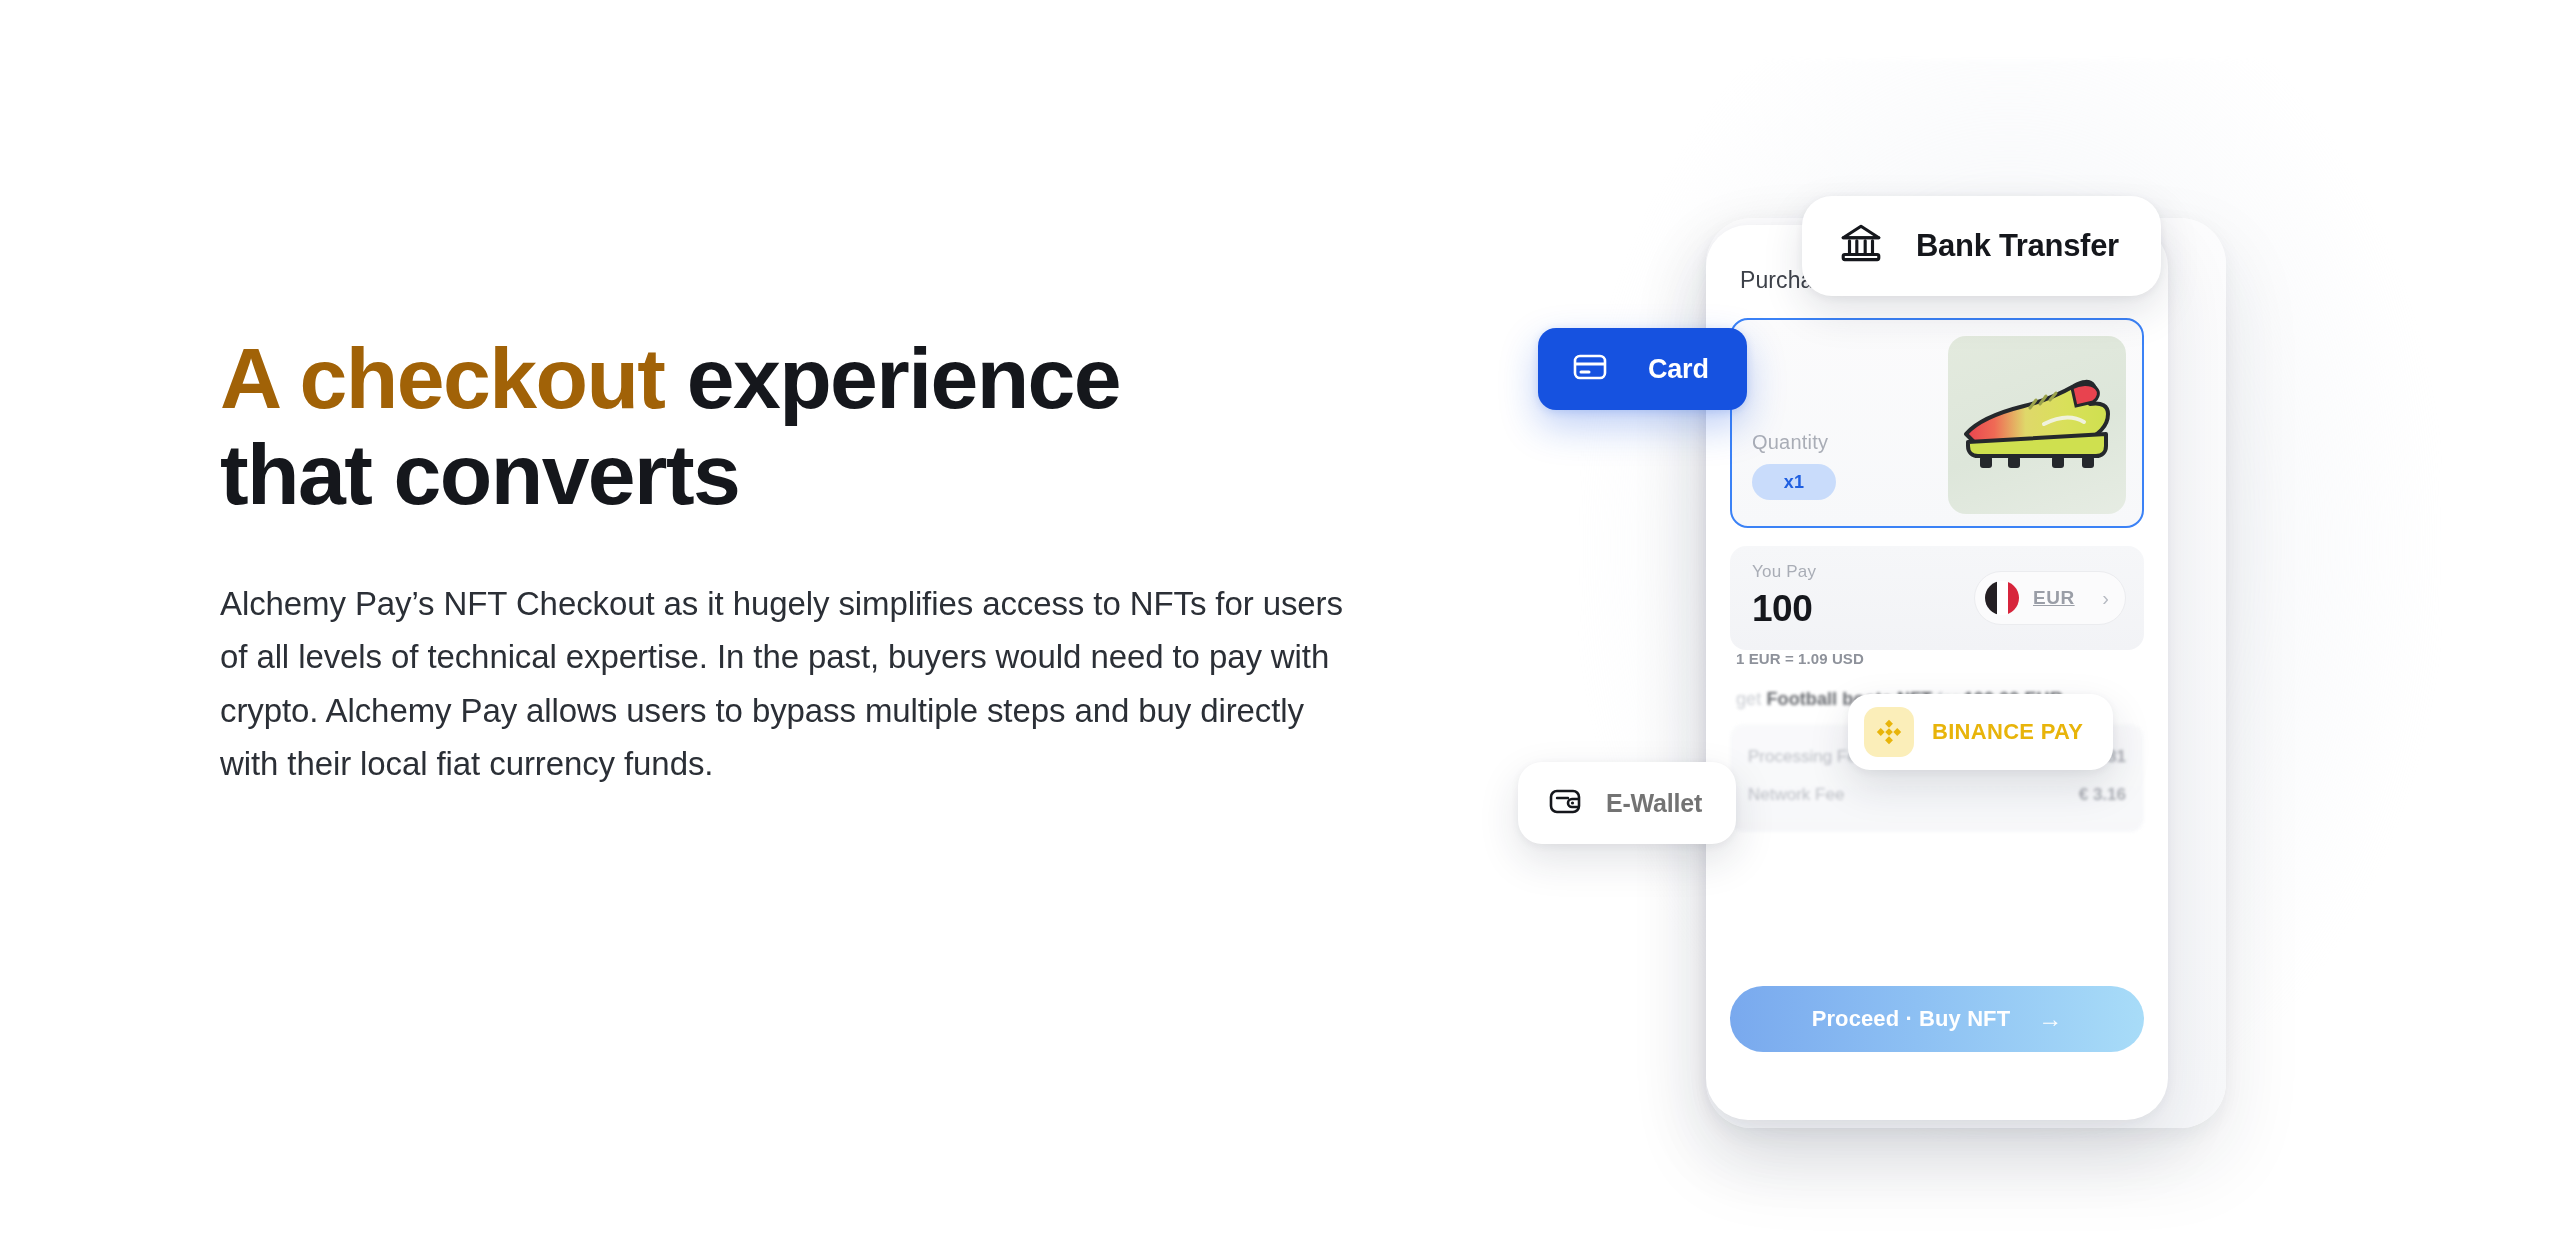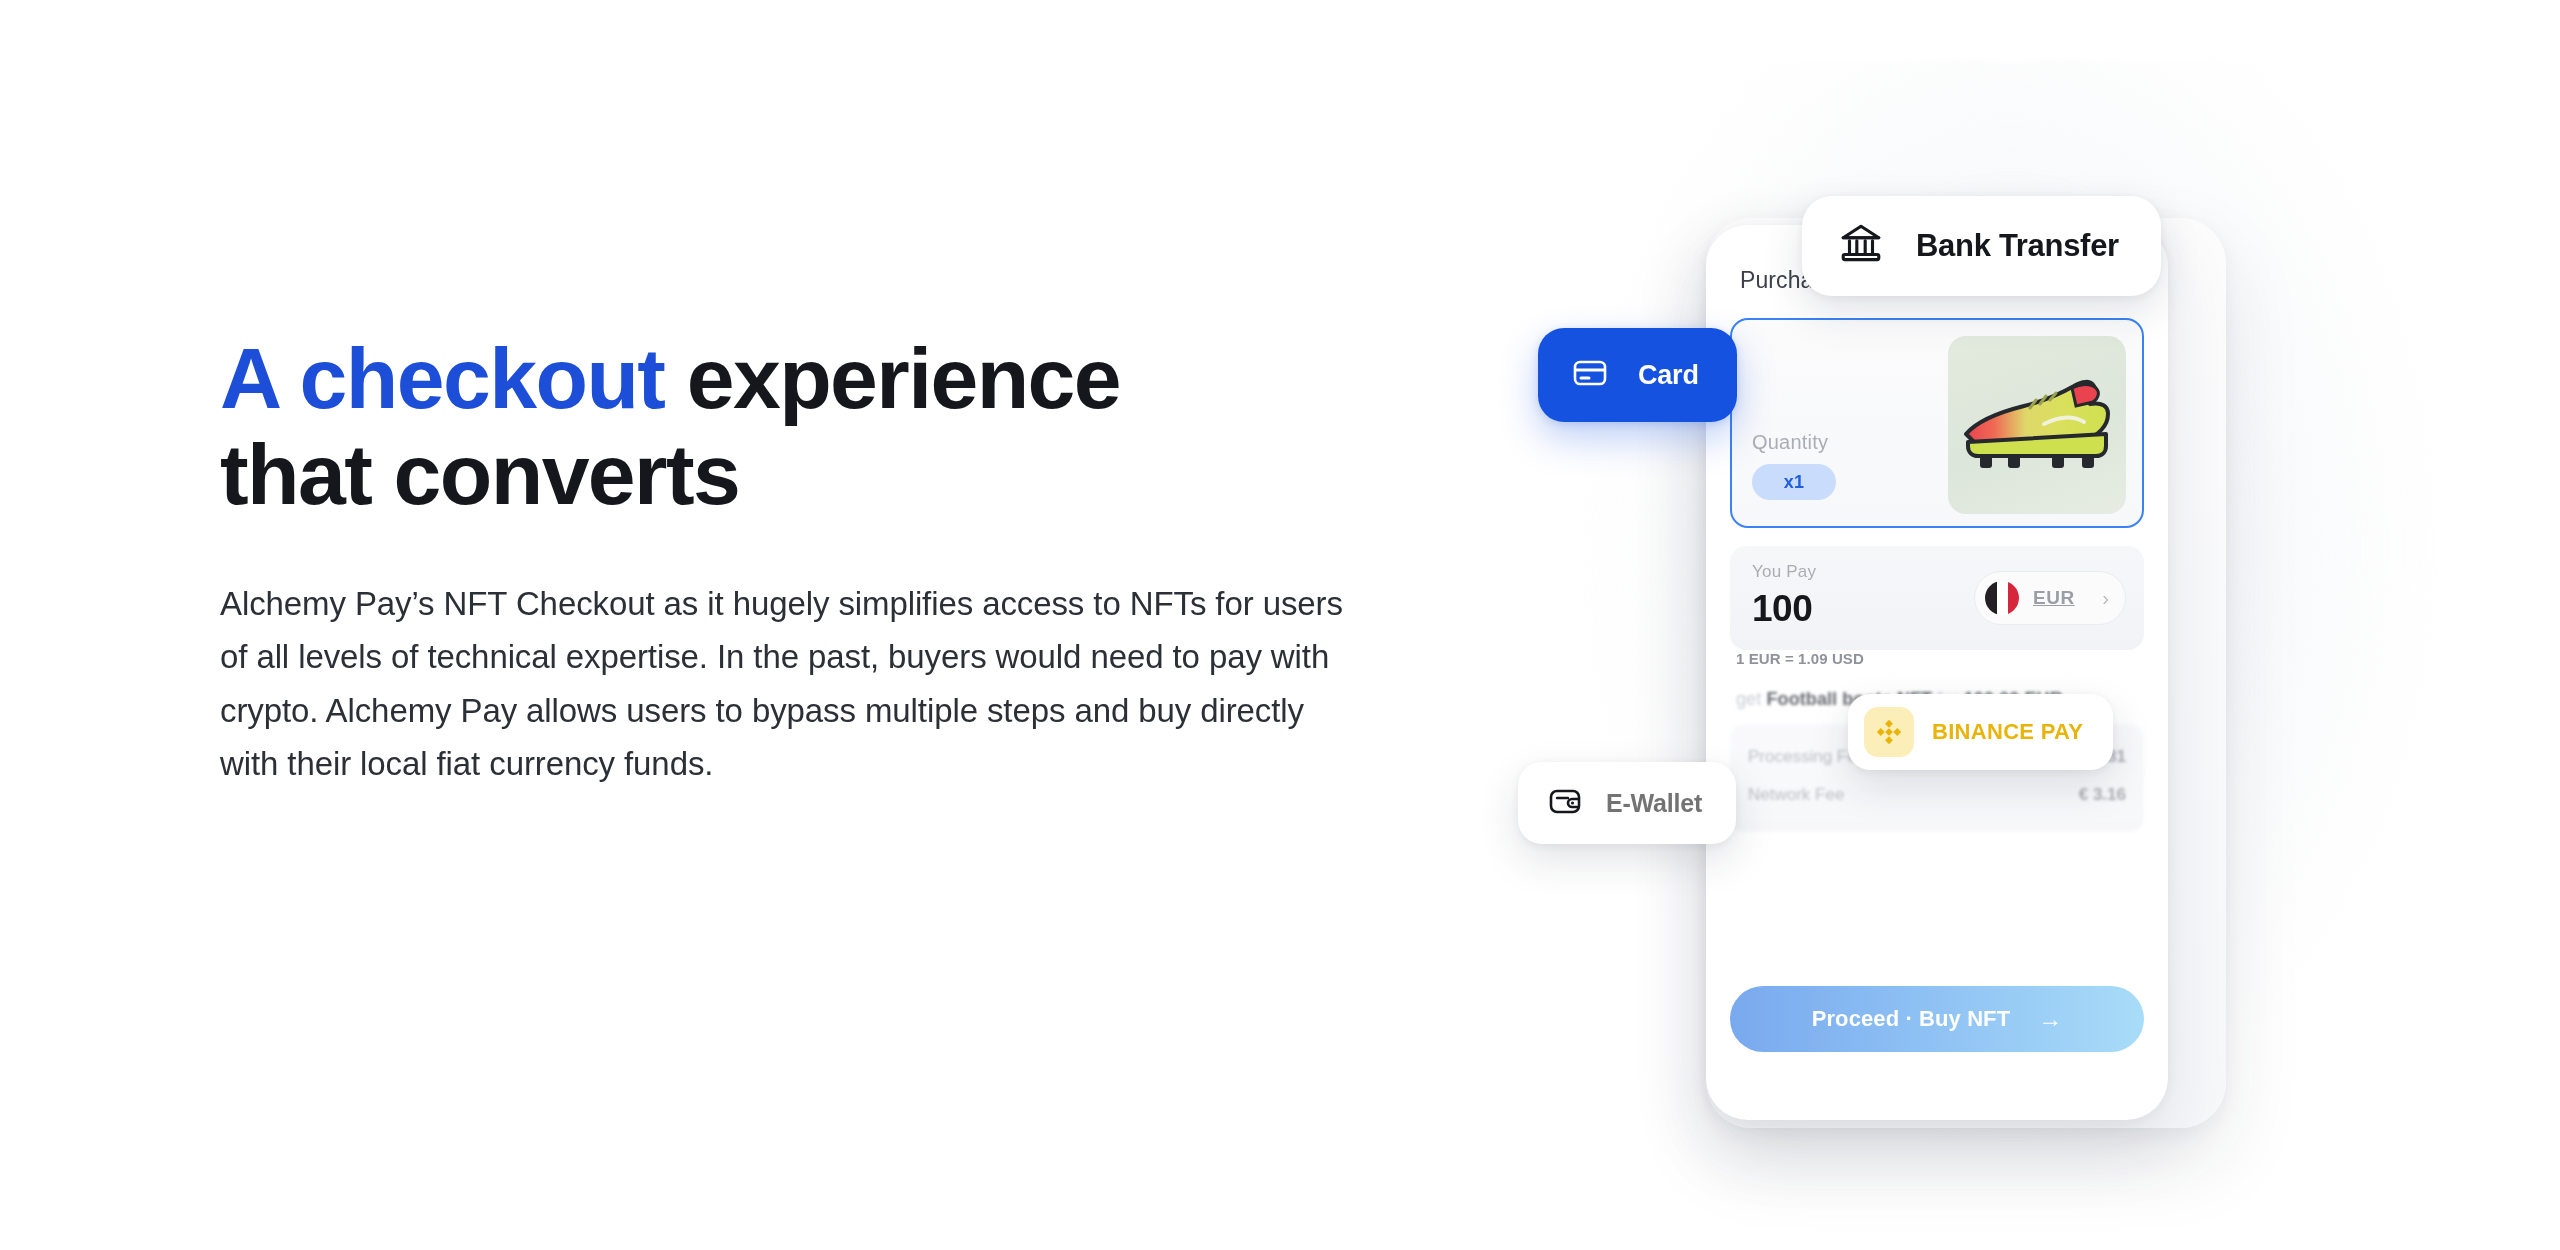--- a/index.html
+++ b/index.html
@@ -32,21 +32,21 @@
   .headline {
     margin: 0;
     font-size: 86px;
     line-height: 1.12;
     font-weight: 700;
     letter-spacing: -1.6px;
     color: #15171c;
     font-family: "Liberation Sans", sans-serif;
   }
   .headline .accent {
-    color: #1d4ed8;
+    color: #a16207;
   }
   .headline .line2 {
     display: block;
   }
   .body-copy {
     margin: 54px 0 0 0;
     font-size: 33px;
     line-height: 1.62;
     color: #2b2f36;
     font-weight: 400;
@@ -316,25 +316,25 @@
   .chip-bank .chip-label {
     font-size: 31px;
     font-weight: 700;
     color: #15171c;
     letter-spacing: -0.3px;
   }
 
   .chip-card {
     left: 108px;
     top: 328px;
-    height: 94px;
+    height: 82px;
     padding: 0 38px 0 32px;
-    gap: 28px;
+    gap: 38px;
     background: #1652E0;
-    border-radius: 26px;
+    border-radius: 18px;
     box-shadow: 0 16px 38px rgba(22,82,224,0.28), 0 2px 8px rgba(22,82,224,0.16);
   }
   .chip-card .chip-label {
     font-size: 27px;
     font-weight: 700;
     color: #ffffff;
     letter-spacing: -0.2px;
   }
 
   .chip-wallet {

